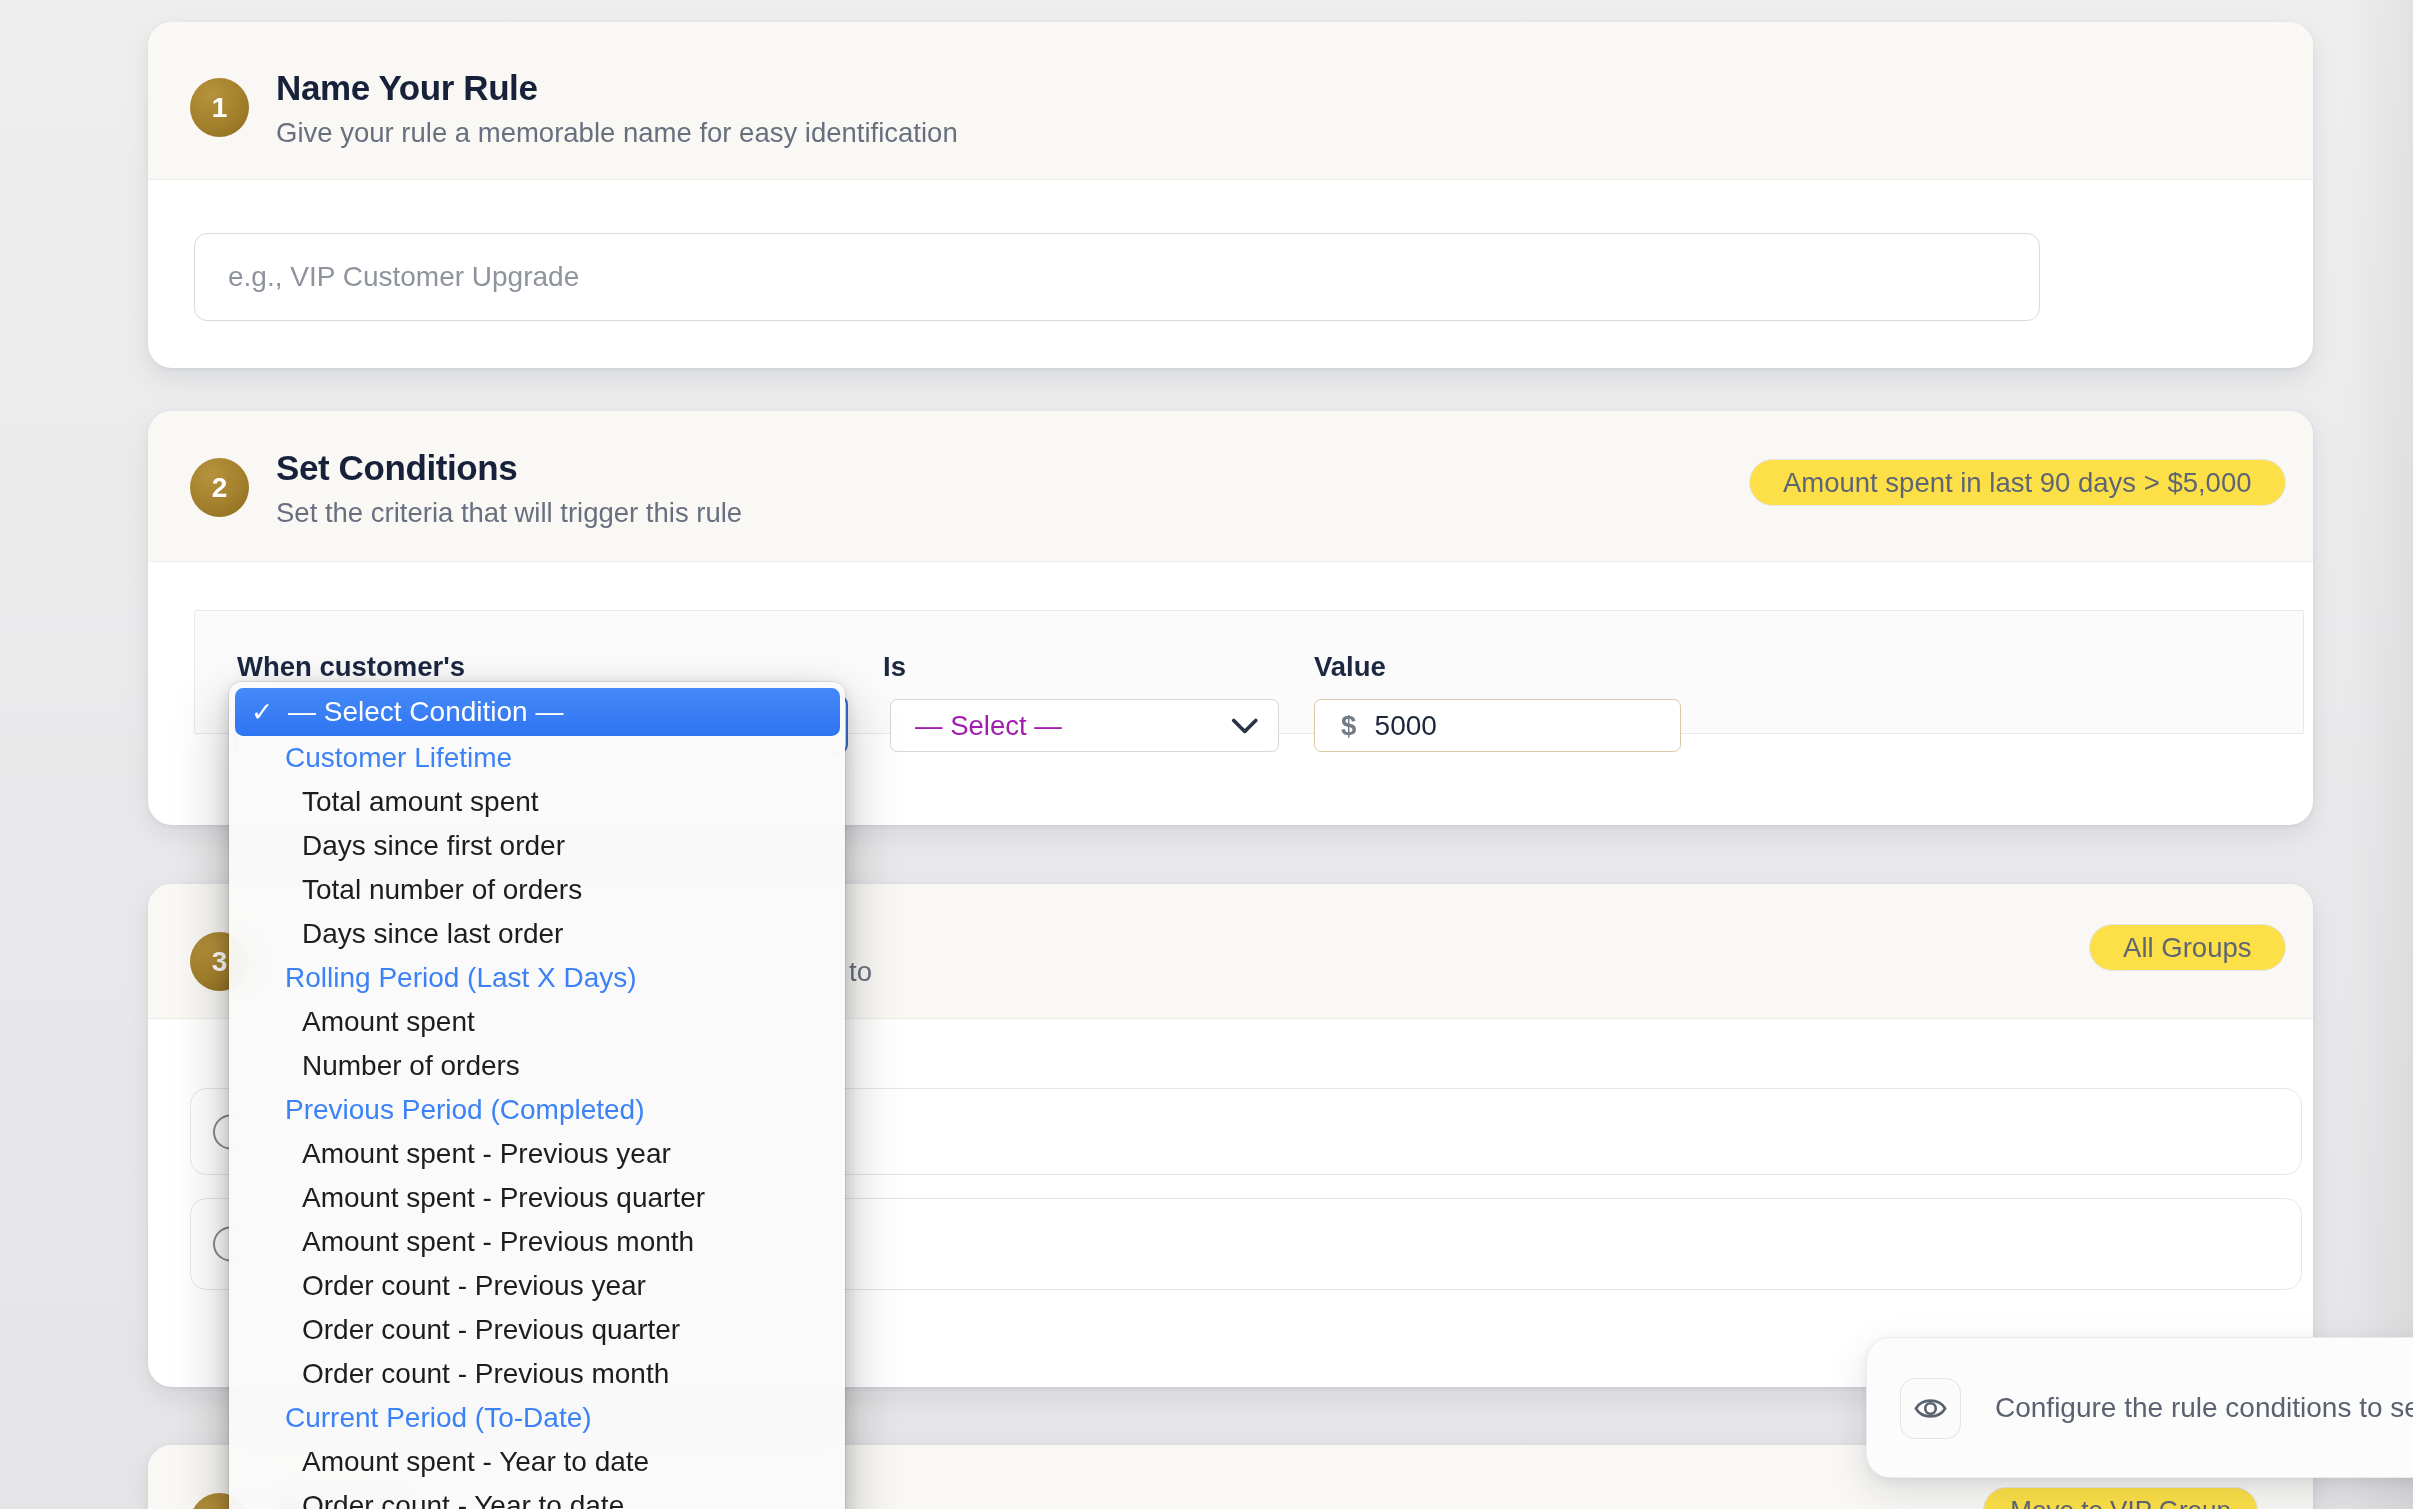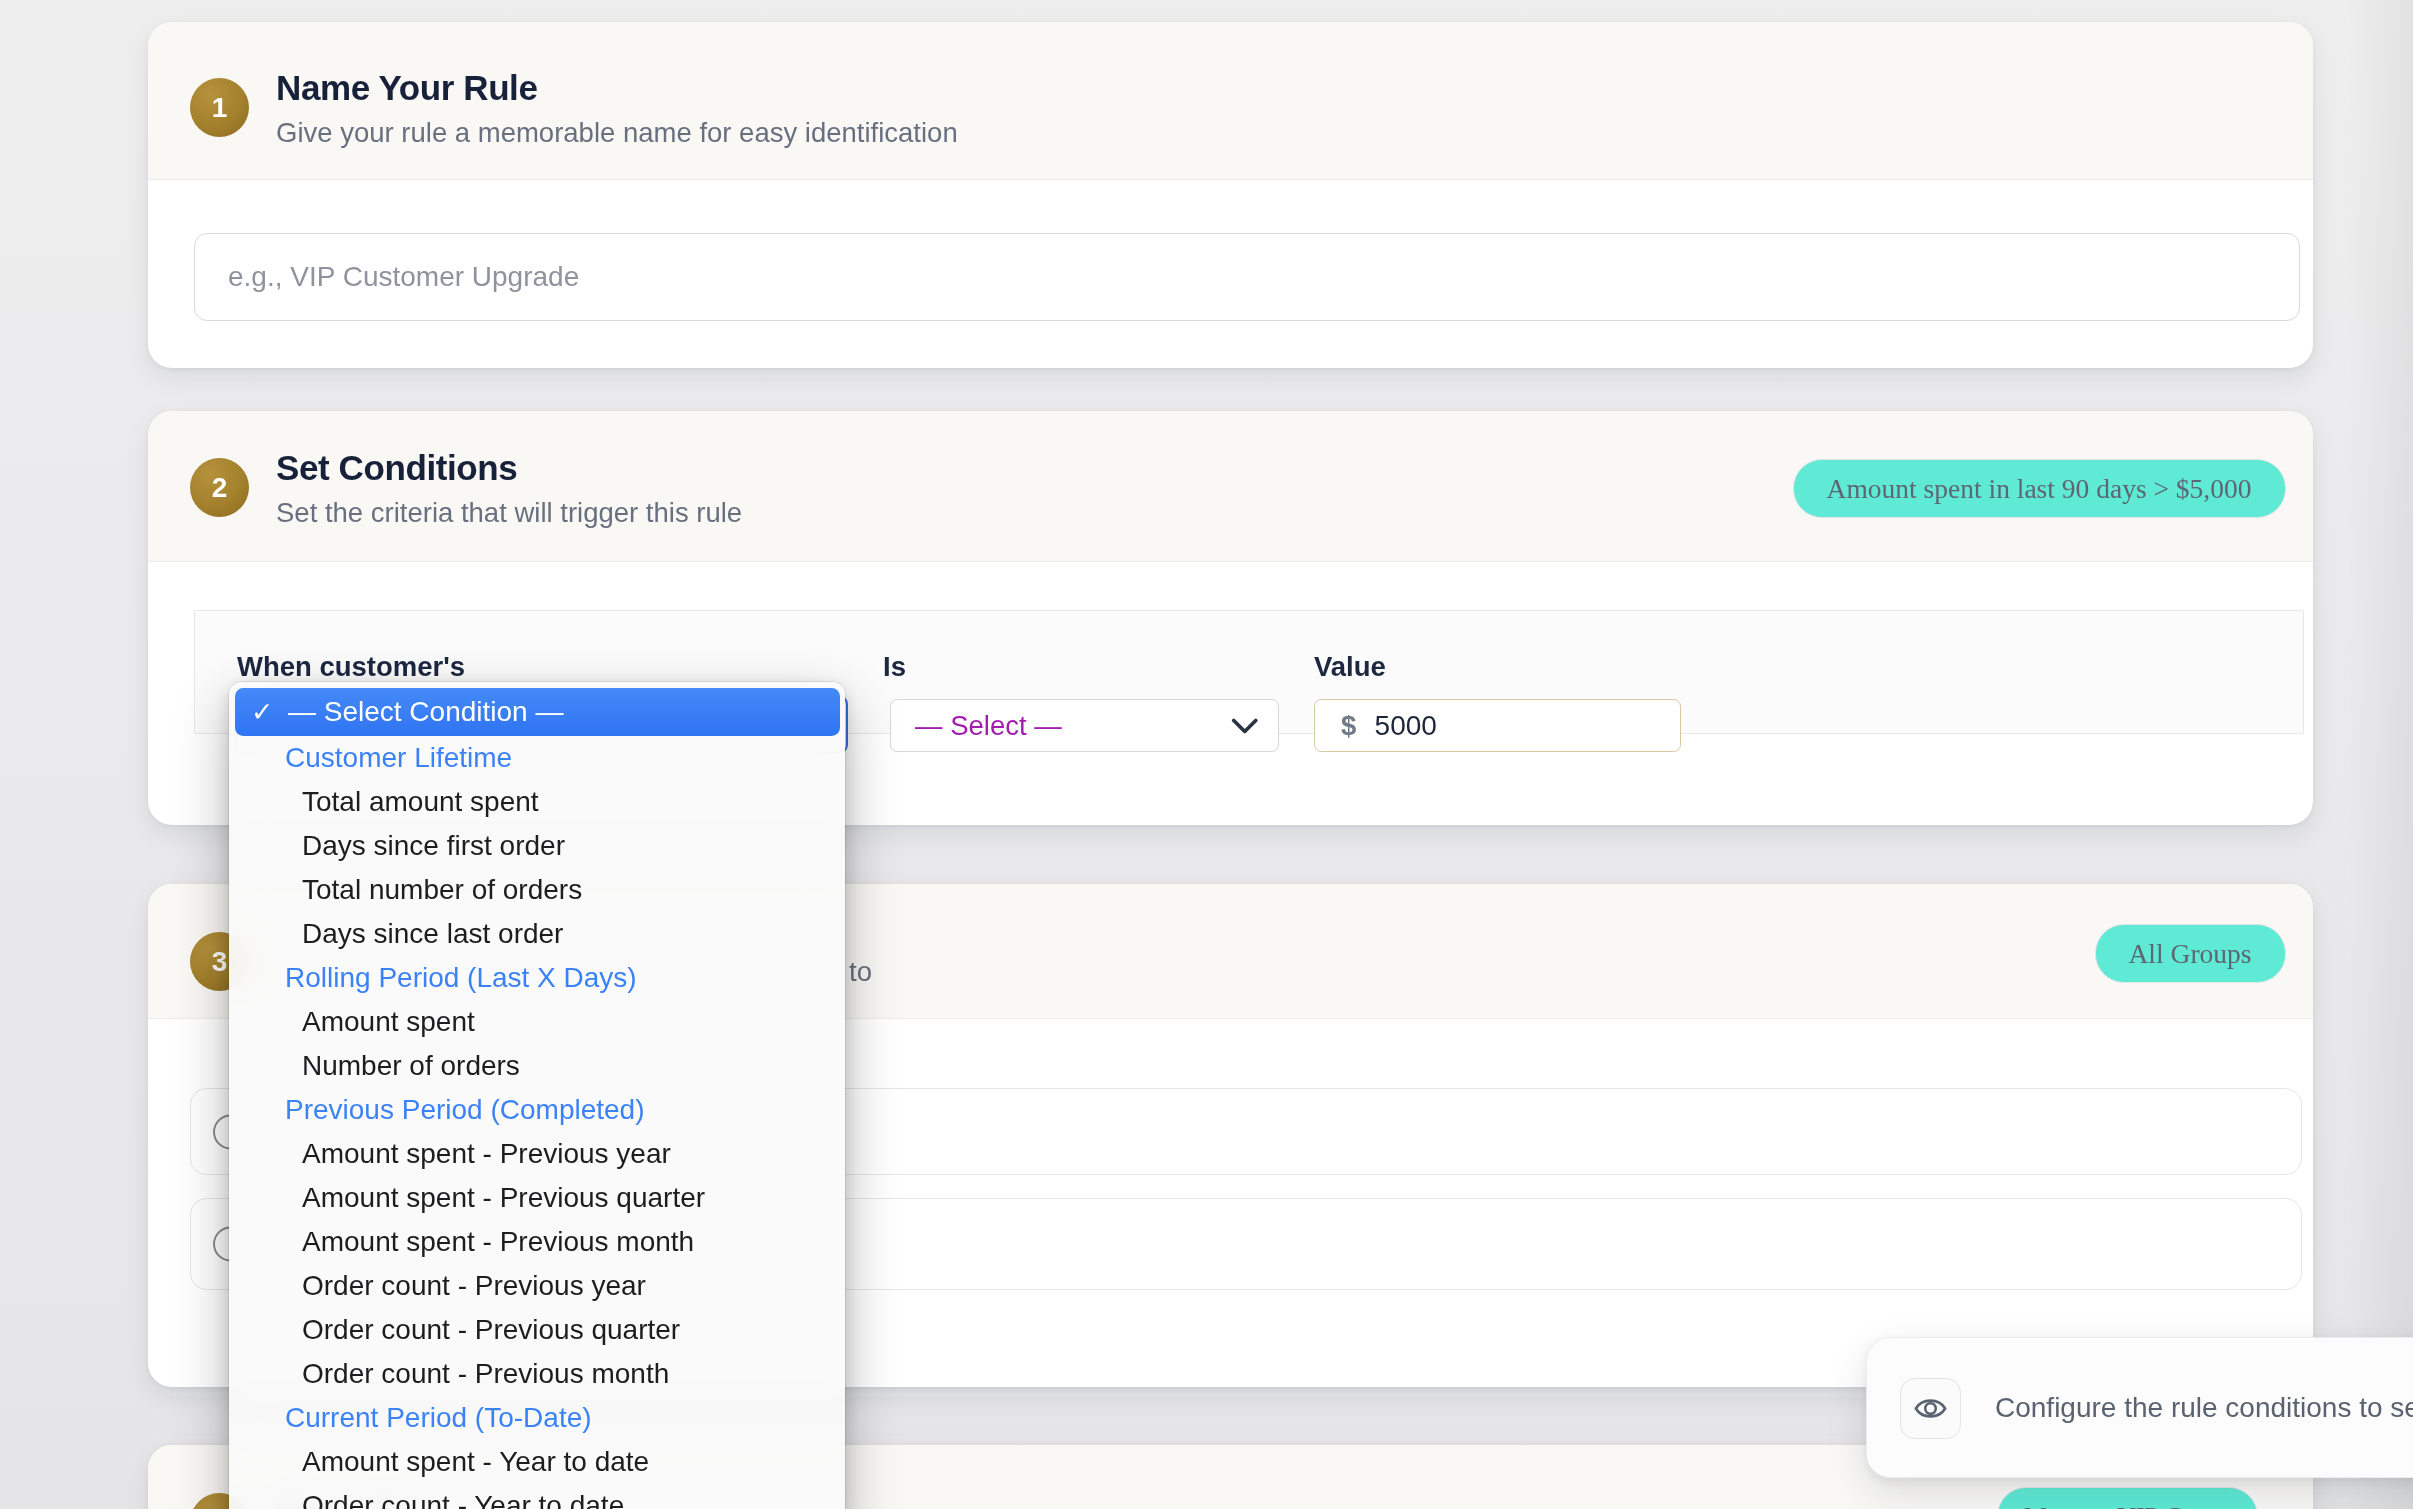--- a/index.html
+++ b/index.html
@@ -17,31 +17,31 @@
     box-shadow:0 9.2px 26px rgba(15,23,42,0.08), 0 1.8px 5.5px rgba(15,23,42,0.05); }
   .card-header { position:relative; background:#f9f8f5; border-radius:24px 24px 0 0;
     border-bottom:1.8px solid #efece6; }
 
   .step-circle { position:absolute; left:42px; width:59px; height:59px; border-radius:50%;
     background:radial-gradient(circle at 35% 28%, #b6923d 0%, #a3802c 55%, #8a6a1f 100%);
     color:#fff; font-size:28px; font-weight:700; display:flex; align-items:center; justify-content:center; }
   .step-title { position:absolute; left:128px; font-size:35px; font-weight:700; color:#17223a; letter-spacing:-0.4px; }
   .step-subtitle { position:absolute; left:128px; font-size:27.5px; color:#68707f; }
 
-  .summary-badge { position:absolute; right:27.5px; height:59px; padding:0 33px; background:#5eead4;
+  .summary-badge { position:absolute; right:27.5px; height:47px; padding:0 33px; background:#fde047;
     border:1.8px solid #e4e4e9; border-radius:29px; color:#5e6673; font-size:27.5px;
-    display:flex; align-items:center; white-space:nowrap;font-family:Liberation Serif, serif; }
+    display:flex; align-items:center; white-space:nowrap; }
 
   
   #card1 { top:22px; height:346px; }
   #card1 .card-header { height:158px; }
   #card1 .step-circle { top:56px; }
   #card1 .step-title { top:46px; }
   #card1 .step-subtitle { top:95px; }
-  #rule-name-input { position:absolute; left:46px; top:211px; width:2106px; height:88px;
+  #rule-name-input { position:absolute; left:46px; top:211px; width:1846px; height:88px;
     border:1.8px solid #d9d9de; border-radius:13px; font-size:28px; color:#1b2437;
     padding:0 33px; outline:none; background:#fff; font-family:"Liberation Sans",sans-serif; }
   #rule-name-input::placeholder { color:#8e939d; }
 
   
   #card2 { top:411px; height:414px; }
   #card2 .card-header { height:151px; }
   #card2 .step-circle { top:47px; }
   #card2 .step-title { top:37px; }
   #card2 .step-subtitle { top:86px; }

